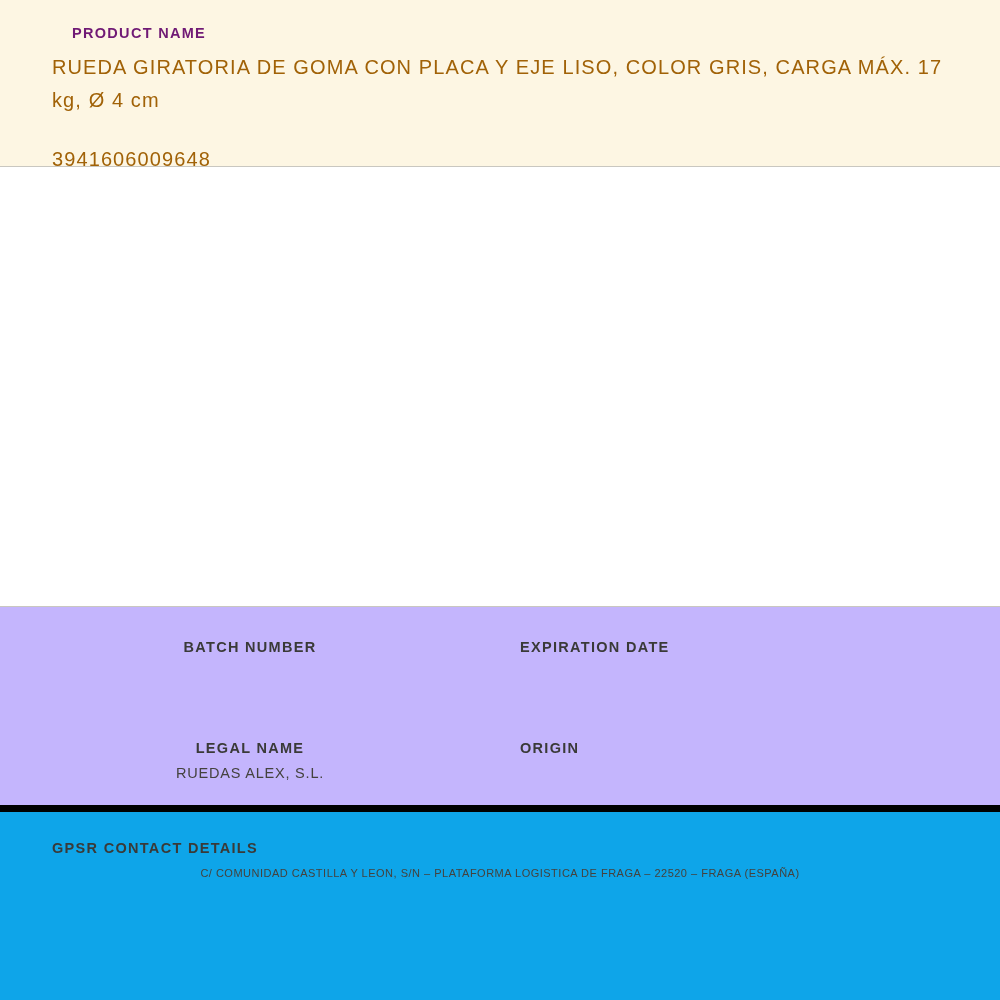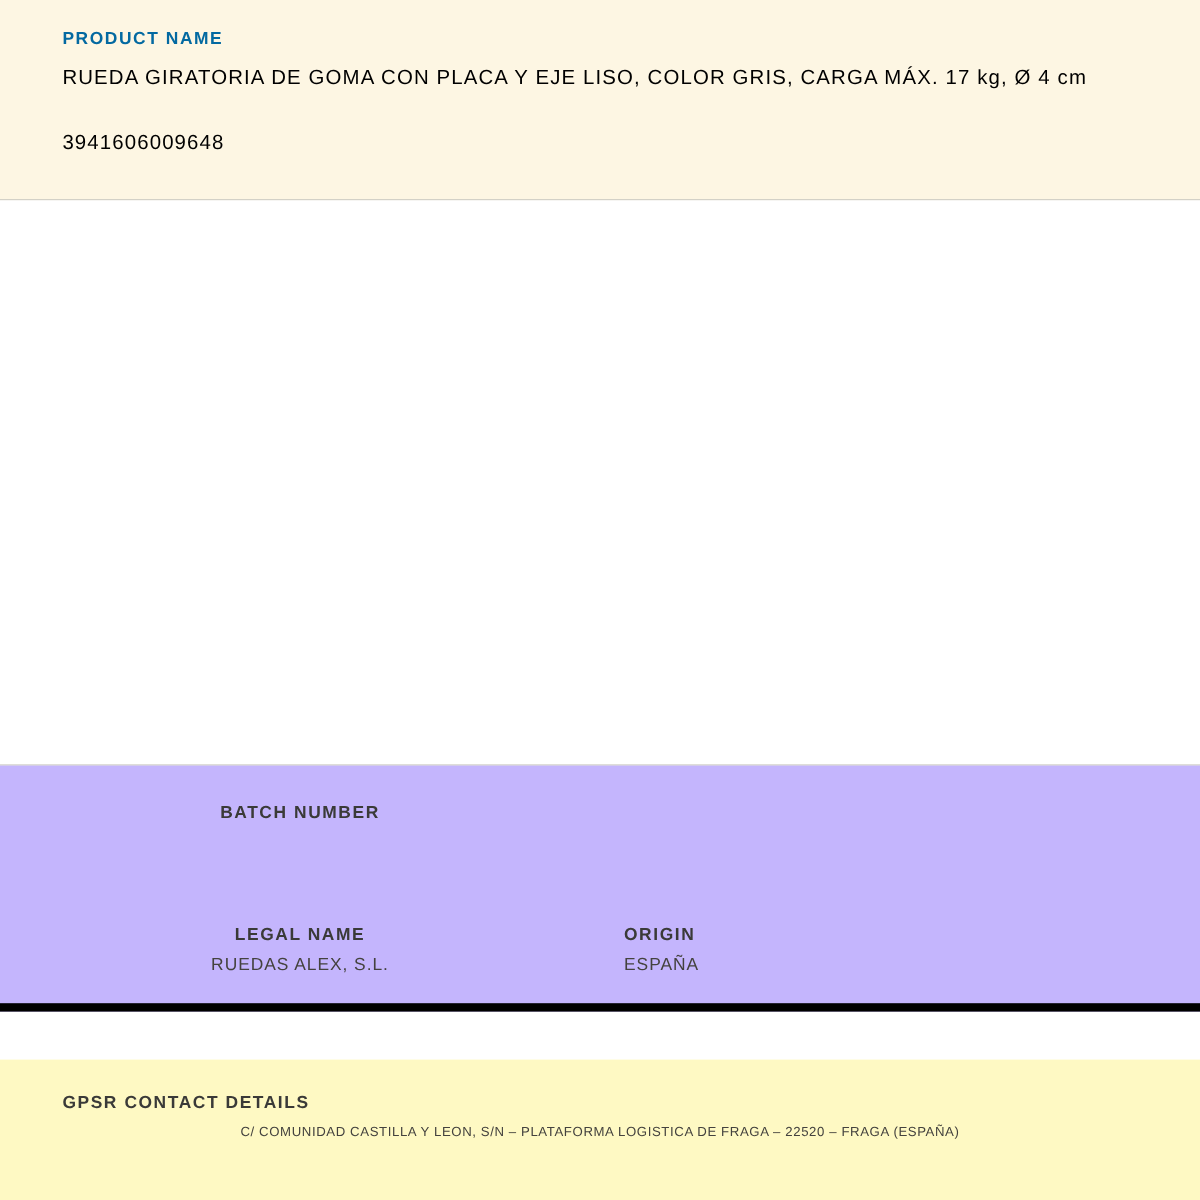--- a/index.html
+++ b/index.html
@@ -30,28 +30,29 @@
     height: 167px;
     box-sizing: border-box;
   }
   .field {
     padding: 0 52px;
   }
   .field-label {
     font-size: 14.5px;
     font-weight: bold;
     letter-spacing: 0.09em;
-    color: #0369a1;
+    color: #701a75;
     text-transform: uppercase;
     line-height: 1.6;
+    margin-left: 20px;
   }
   .field-value {
-    font-size: 17px;
+    font-size: 20px;
     letter-spacing: 0.055em;
-    color: #000000;
+    color: #a16207;
     line-height: 1.65;
     margin-top: 6px;
   }
   .gap-block {
     margin-top: 26px;
   }
 
   
   .middle {
     background: #ffffff;
@@ -100,25 +101,24 @@
   .band-row-2 {
     padding-top: 58px;
     padding-bottom: 22px;
   }
   .band-sep {
     border-bottom: 7px solid #000000;
   }
 
   
   .gpsr {
-    background: #fef9c3;
+    background: #0ea5e9;
     padding: 28px 52px 30px 52px;
     box-sizing: border-box;
-    height: 117px;
-    margin-top: 40px;
+    height: 188px;
   }
   .gpsr-label {
     font-size: 14.5px;
     font-weight: bold;
     letter-spacing: 0.09em;
     color: #3a3a38;
     text-transform: uppercase;
   }
   .gpsr-address {
     font-size: 11px;
@@ -145,29 +145,32 @@
   </div>
 
   <div class="middle"></div>
 
   <div class="band">
     <div class="grid-2 band-row-1">
       <div class="cell left">
         <div class="band-label">BATCH NUMBER</div>
         <div class="band-value"></div>
       </div>
+      <div class="cell right">
+        <div class="band-label">EXPIRATION DATE</div>
+        <div class="band-value"></div>
+      </div>
     </div>
     <div class="grid-2 band-row-2 band-sep">
       <div class="cell left">
         <div class="band-label">LEGAL NAME</div>
         <div class="band-value">RUEDAS ALEX, S.L.</div>
       </div>
       <div class="cell right">
         <div class="band-label">ORIGIN</div>
-        <div class="band-value">ESPAÑA</div>
       </div>
     </div>
   </div>
 
   <div class="gpsr">
     <div class="gpsr-label">GPSR CONTACT DETAILS</div>
     <div class="gpsr-address">C/ COMUNIDAD CASTILLA Y LEON, S/N – PLATAFORMA LOGISTICA DE FRAGA – 22520 – FRAGA (ESPAÑA)</div>
   </div>
 
 </div>

